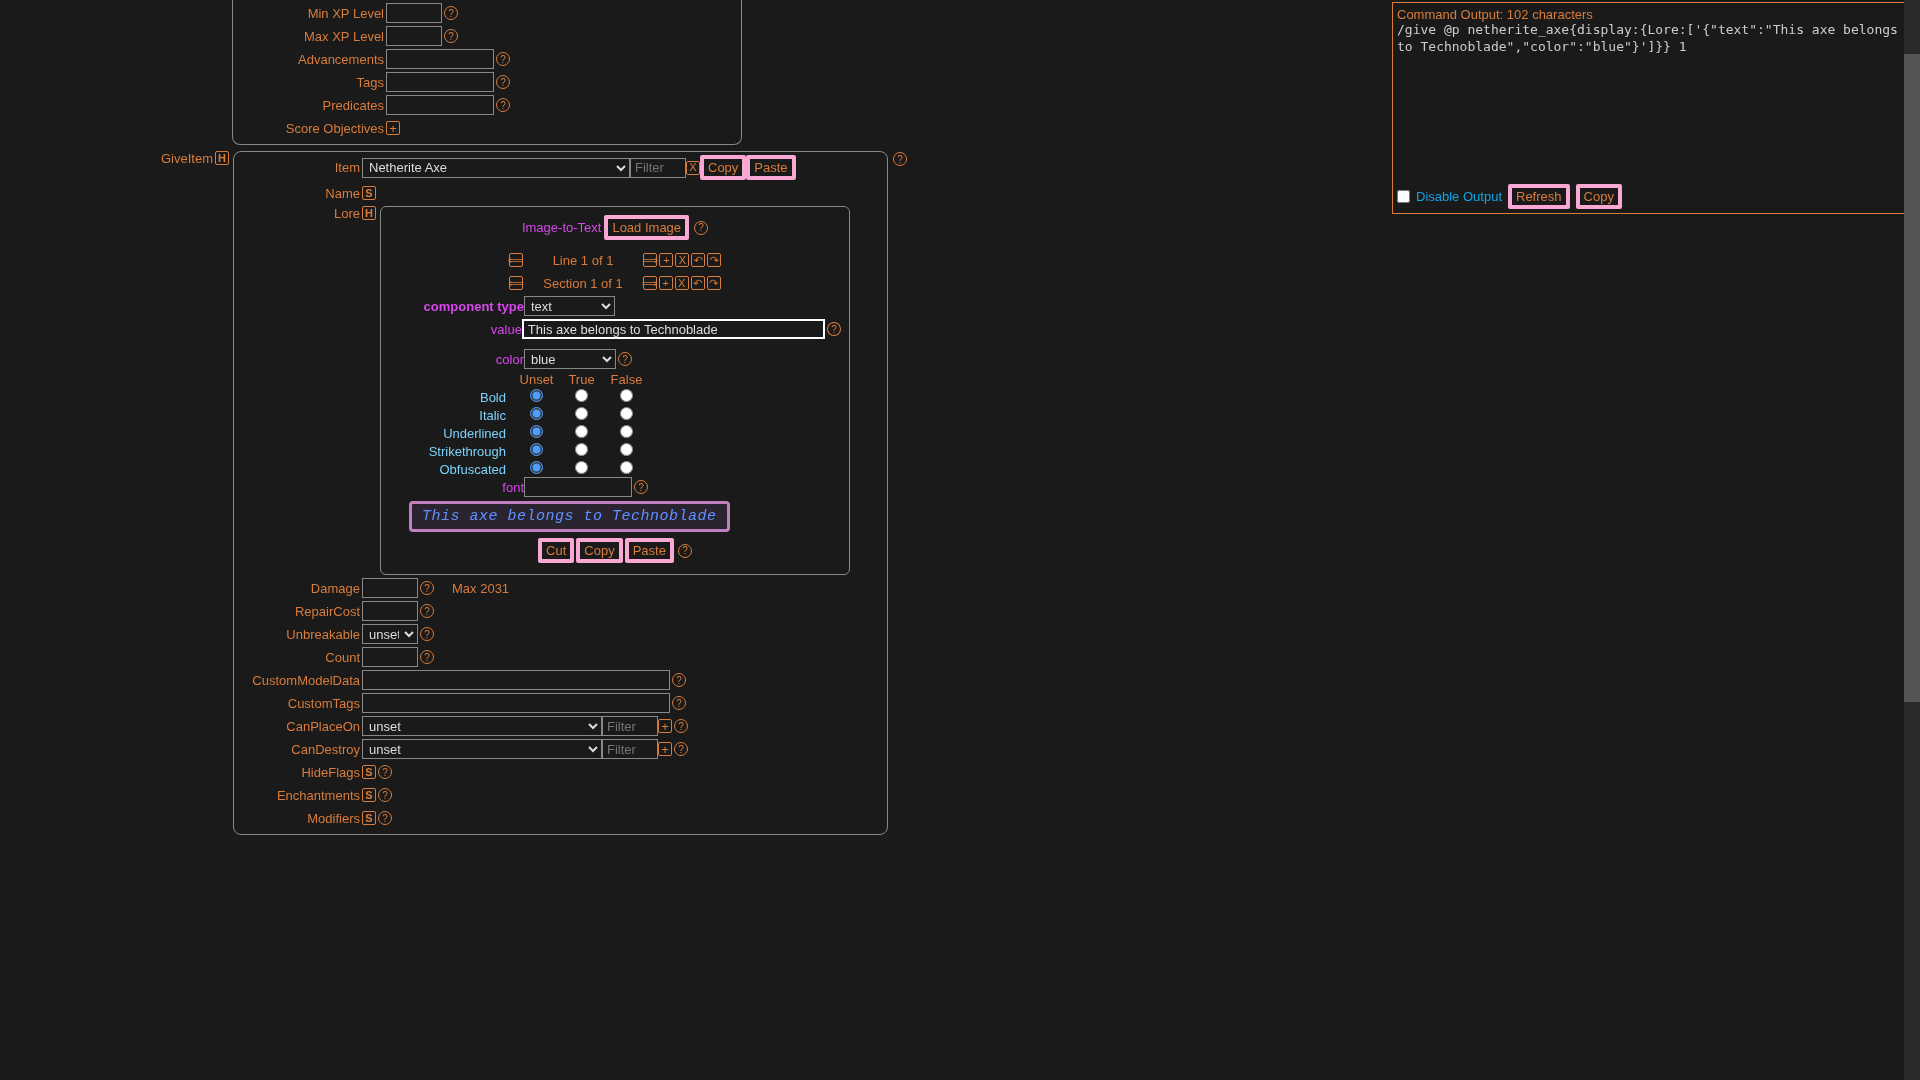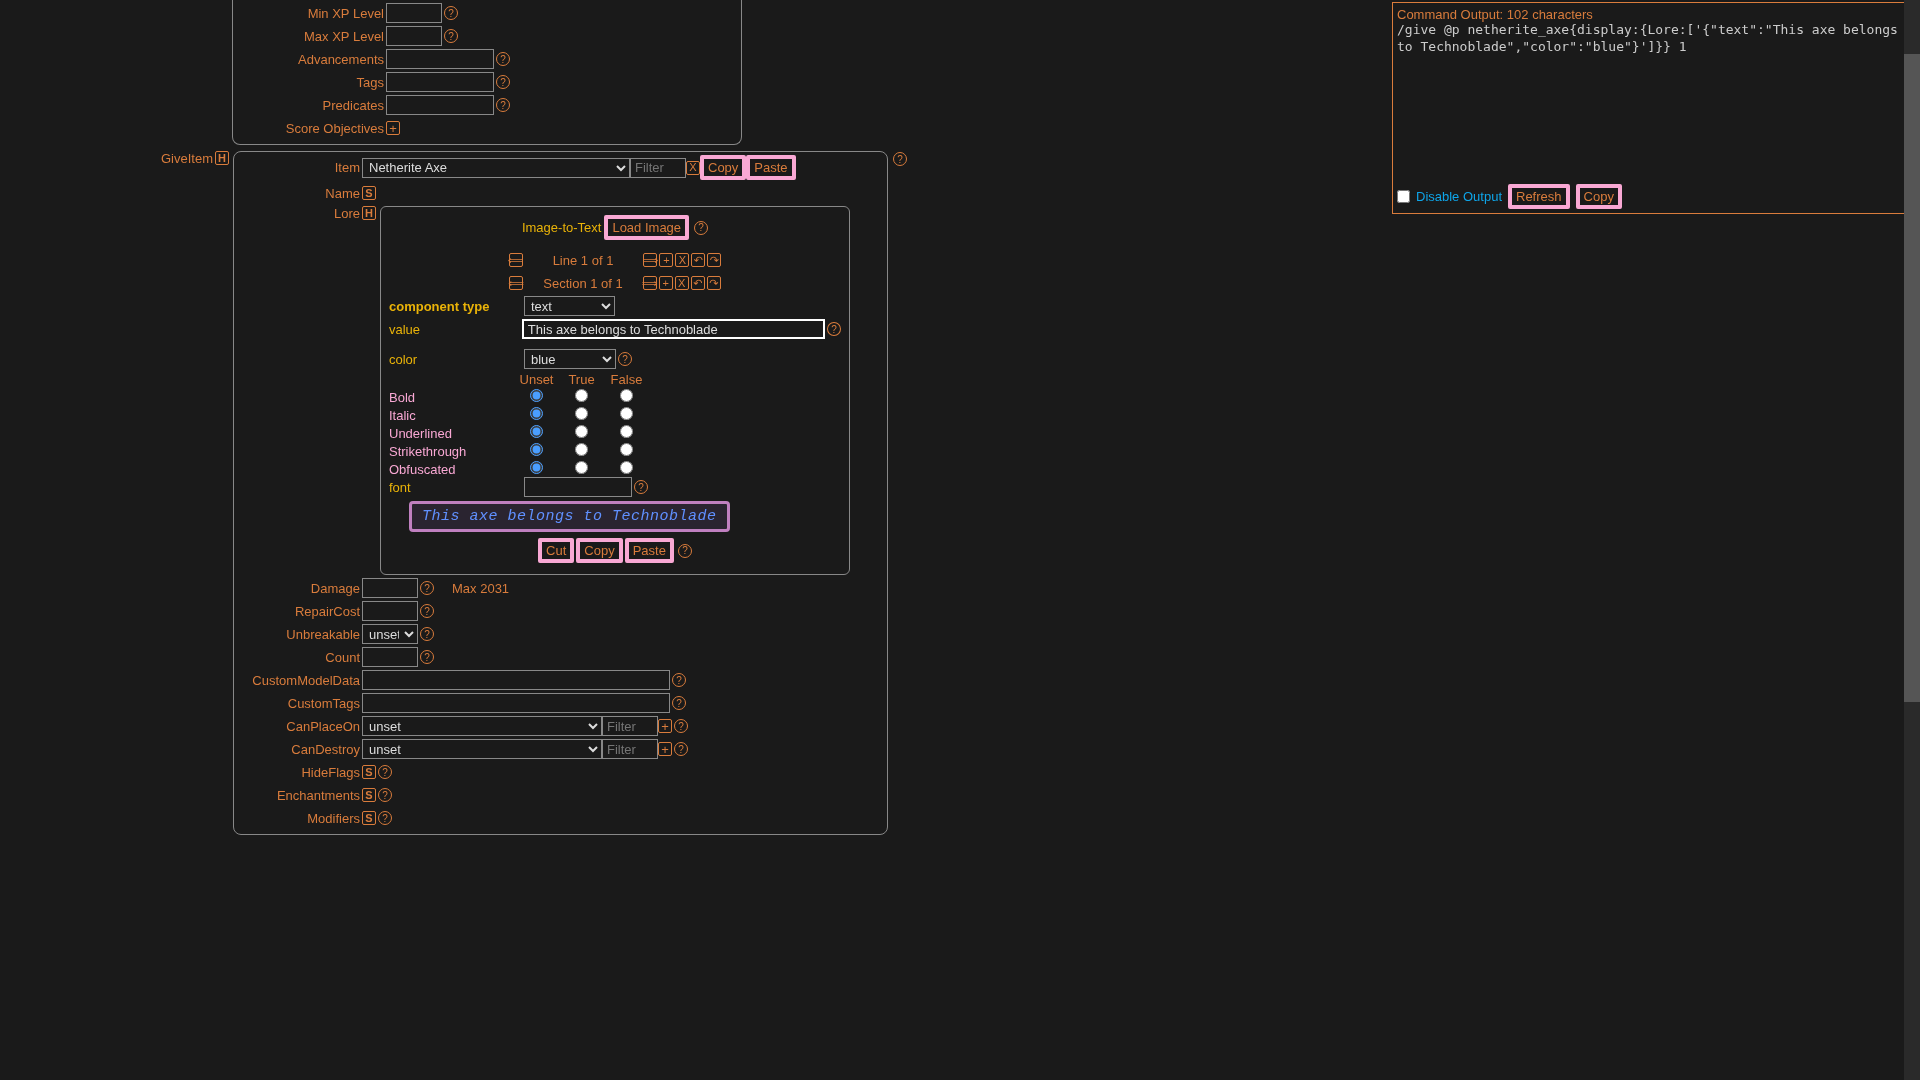--- a/index.html
+++ b/index.html
@@ -146,43 +146,43 @@
     cursor: pointer;
     border-radius: 2px;
   }
   .lore-panel {
     border: 1px solid #888;
     border-radius: 6px;
     padding: 8px;
     margin-left: 0;
   }
   .lore-label {
-    text-align: left;
-    color: #eab308;
+    text-align: right;
+    color: #d946ef;
     white-space: nowrap;
   }
   .center-text {
     color: #d97c3c;
     padding: 0 6px;
   }
   .style-grid {
     display: grid;
     grid-template-columns: auto 45px 45px 45px;
     gap: 2px 0;
     align-items: center;
   }
   .style-grid .hdr {
     color: #d97c3c;
     text-align: center;
     font-size: 13px;
   }
   .style-grid .rlabel {
-    text-align: left;
+    text-align: right;
     padding-right: 8px;
-    color: #f9a8d4;
+    color: #7dd3fc;
   }
   .radio-cell {
     text-align: center;
   }
   input[type=radio] {
     accent-color: #4a9eff;
     width: 13px;
     height: 13px;
   }
   input[type=checkbox] {

